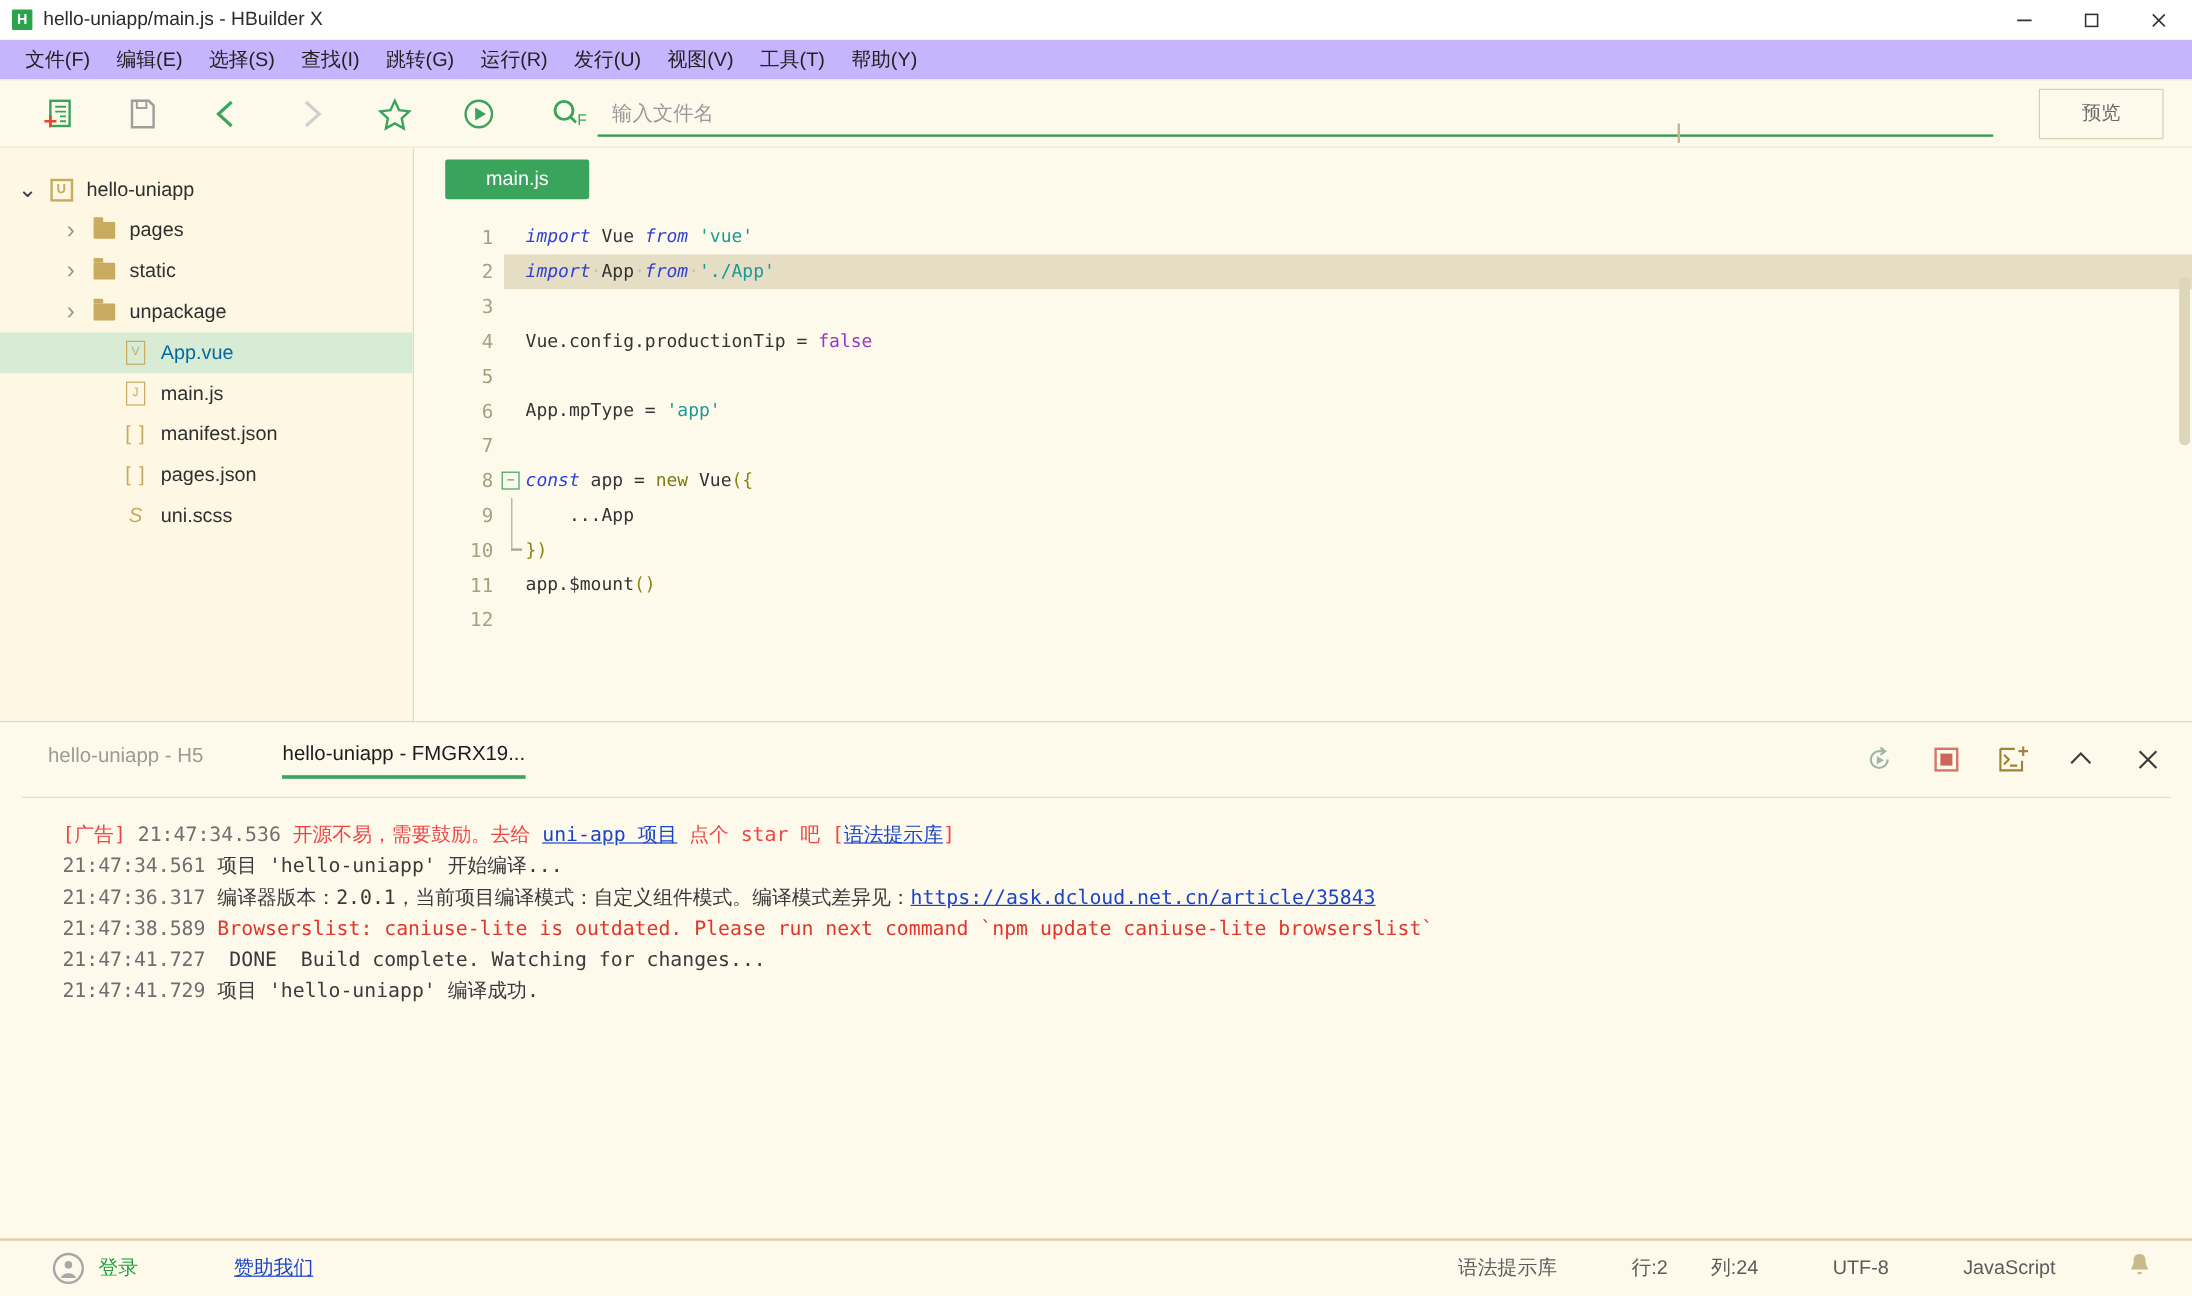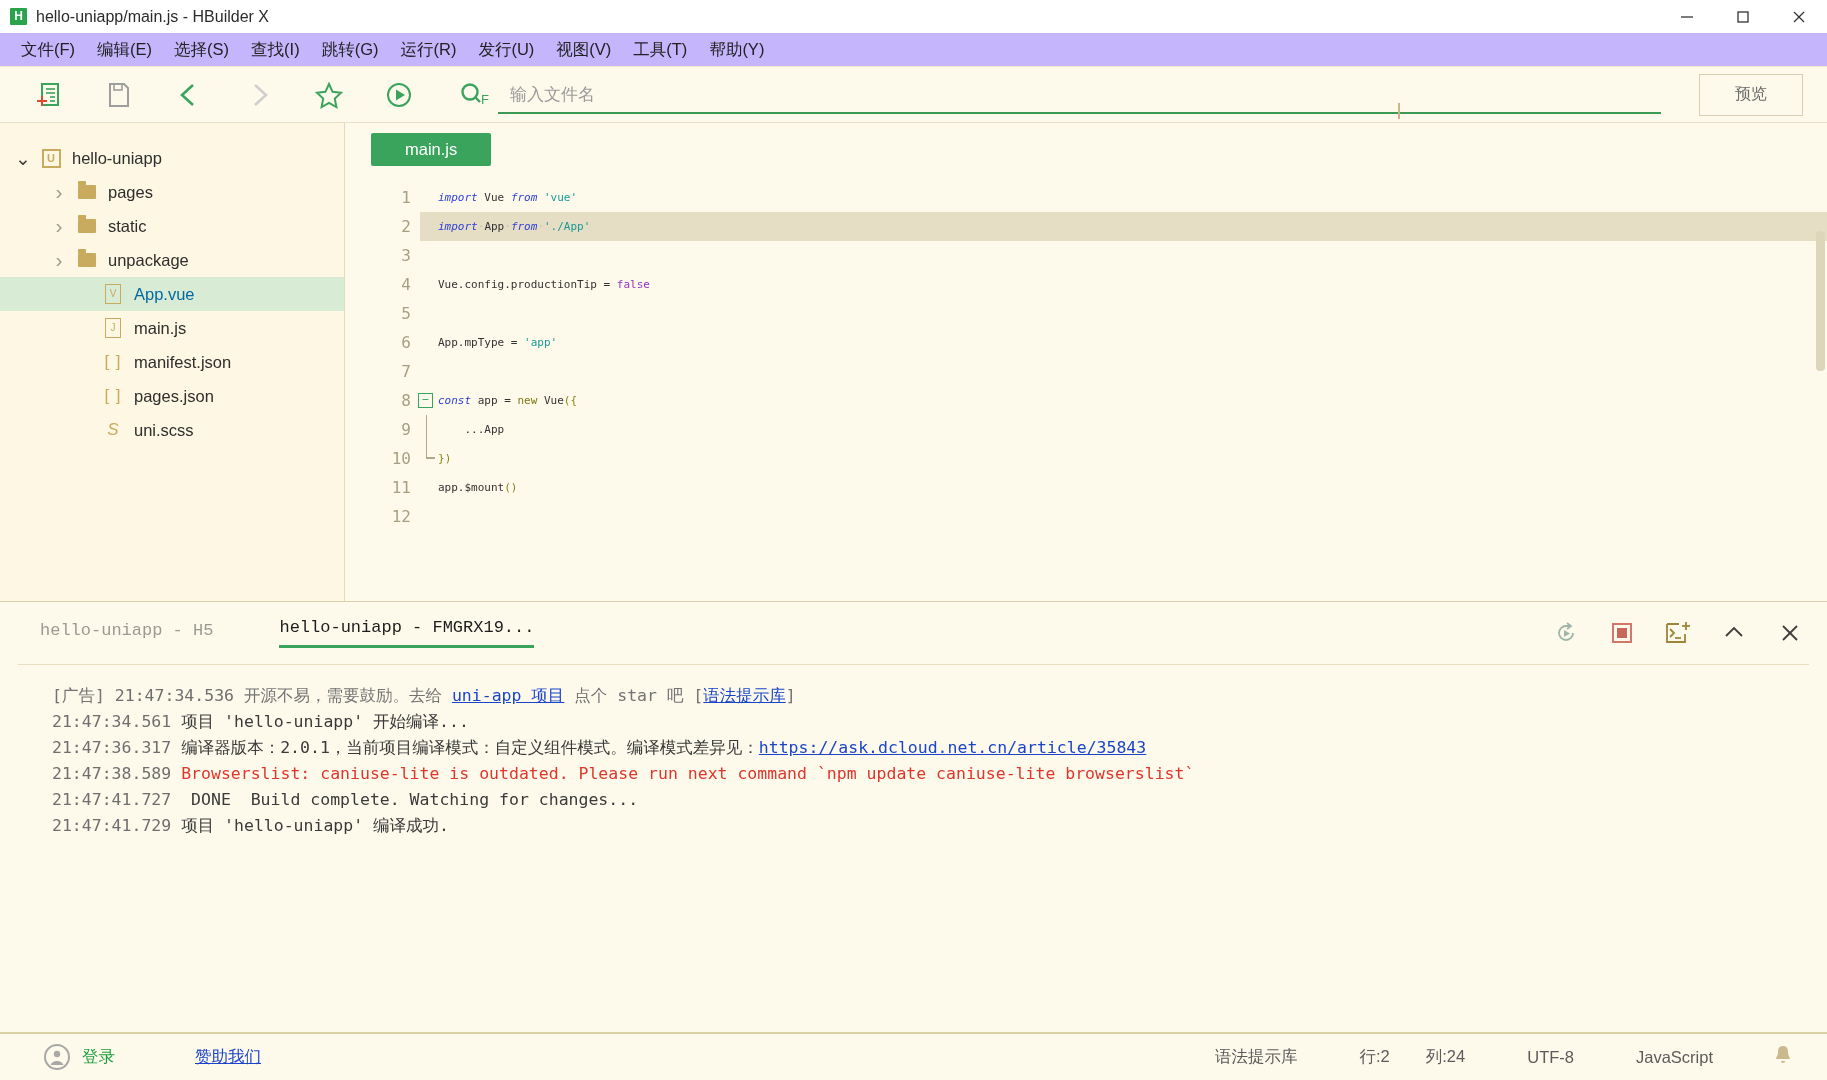--- a/index.html
+++ b/index.html
@@ -135,21 +135,21 @@
     border: 1.5px solid #3aa35c; color: #3aa35c; font-size: 11px; line-height: 11px;
     text-align: center; background: #fdfaec;
   }
   .fold-line { position: absolute; right: -16px; top: 0; width: 1.5px; height: 29px; background: #b0a88c; }
   .fold-line.end { height: 15px; }
   .fold-line.end::after {
     content:''; position: absolute; left: 0; top: 13px; width: 9px; height: 1.5px; background: #b0a88c;
   }
   .codelines {
     flex: 1; padding-top: 8px; font-family: "DejaVu Sans Mono", monospace;
-    font-size: 11px; position: relative;
+    font-size: 15px; position: relative;
   }
   .cline { height: 29px; line-height: 29px; padding-left: 18px; white-space: pre; color: #333; }
   .cline.cur { background: #e5ddc4; }
   .kw { color: #2f3fd8; font-style: italic; }
   .kw2 { color: #7d7a12; }
   .str { color: #1a9a95; }
   .bool { color: #9a33c7; }
   .punct { color: #8a8414; }
   .wsdot { color: #cbc3a5; }
   .vscroll {
@@ -168,21 +168,21 @@
   .ctab.active { color: #1c1c1c; border-bottom: 3px solid #3aa35c; padding-bottom: 8px; }
   .console-actions { margin-left: auto; display: flex; align-items: center; padding-right: 22px; gap: 26px; }
   .cact { width: 30px; height: 30px; display: flex; align-items: center; justify-content: center; }
   .console-sep { height: 1px; background: #e8dfc1; margin: 0 18px; }
   .logs {
     flex: 1; padding: 18px 0 0 52px; overflow: hidden;
     font-family: "DejaVu Sans Mono", monospace; font-size: 16.5px;
   }
   .logline { height: 26px; line-height: 26px; white-space: pre; color: #3a3a3a; }
   .ts { color: #6f6f6f; }
-  .ad { color: #737373; }
+  .ad { color: #ef4444; }
   .lnk { color: #1b44c8; text-decoration: underline; }
   .err { color: #e0352b; }
 
   
   .statusbar {
     height: 48px; flex: 0 0 48px; background: #fdfaec; border-top: 2px solid #ddd0a6;
     display: flex; align-items: center; padding: 0 0 0 44px;
   }
   .status-avatar {
     width: 26px; height: 26px; border-radius: 50%; border: 2px solid #a8a8a8;
@@ -390,21 +390,21 @@
           <div class="cline"></div>
         </div>
       <div class="vscroll"></div>
     </div>
   </div>
 </div>
 <div class="editor-bottom-border"></div>
 
 <div class="console">
   <div class="console-head">
-    <div id="console-tabs" style="display:flex;align-items:center;font-family:Liberation Mono, monospace;">
+    <div id="console-tabs" style="display:flex;align-items:center;">
         <div class="ctab">hello-uniapp - H5</div>
         <div class="ctab active">hello-uniapp - FMGRX19...</div>
       </div>
     <div class="console-actions">
       <div class="cact">
         <svg width="24" height="24" viewBox="0 0 24 24">
           <path d="M19 12 A7 7 0 1 1 12 5 L16 5" fill="none" stroke="#9fb6ab" stroke-width="1.8"></path>
           <polyline points="13,2 17,5 13,8" fill="none" stroke="#9fb6ab" stroke-width="1.8"></polyline>
           <polygon points="10,9 16,12.5 10,16" fill="#9fb6ab"></polygon>
         </svg>

